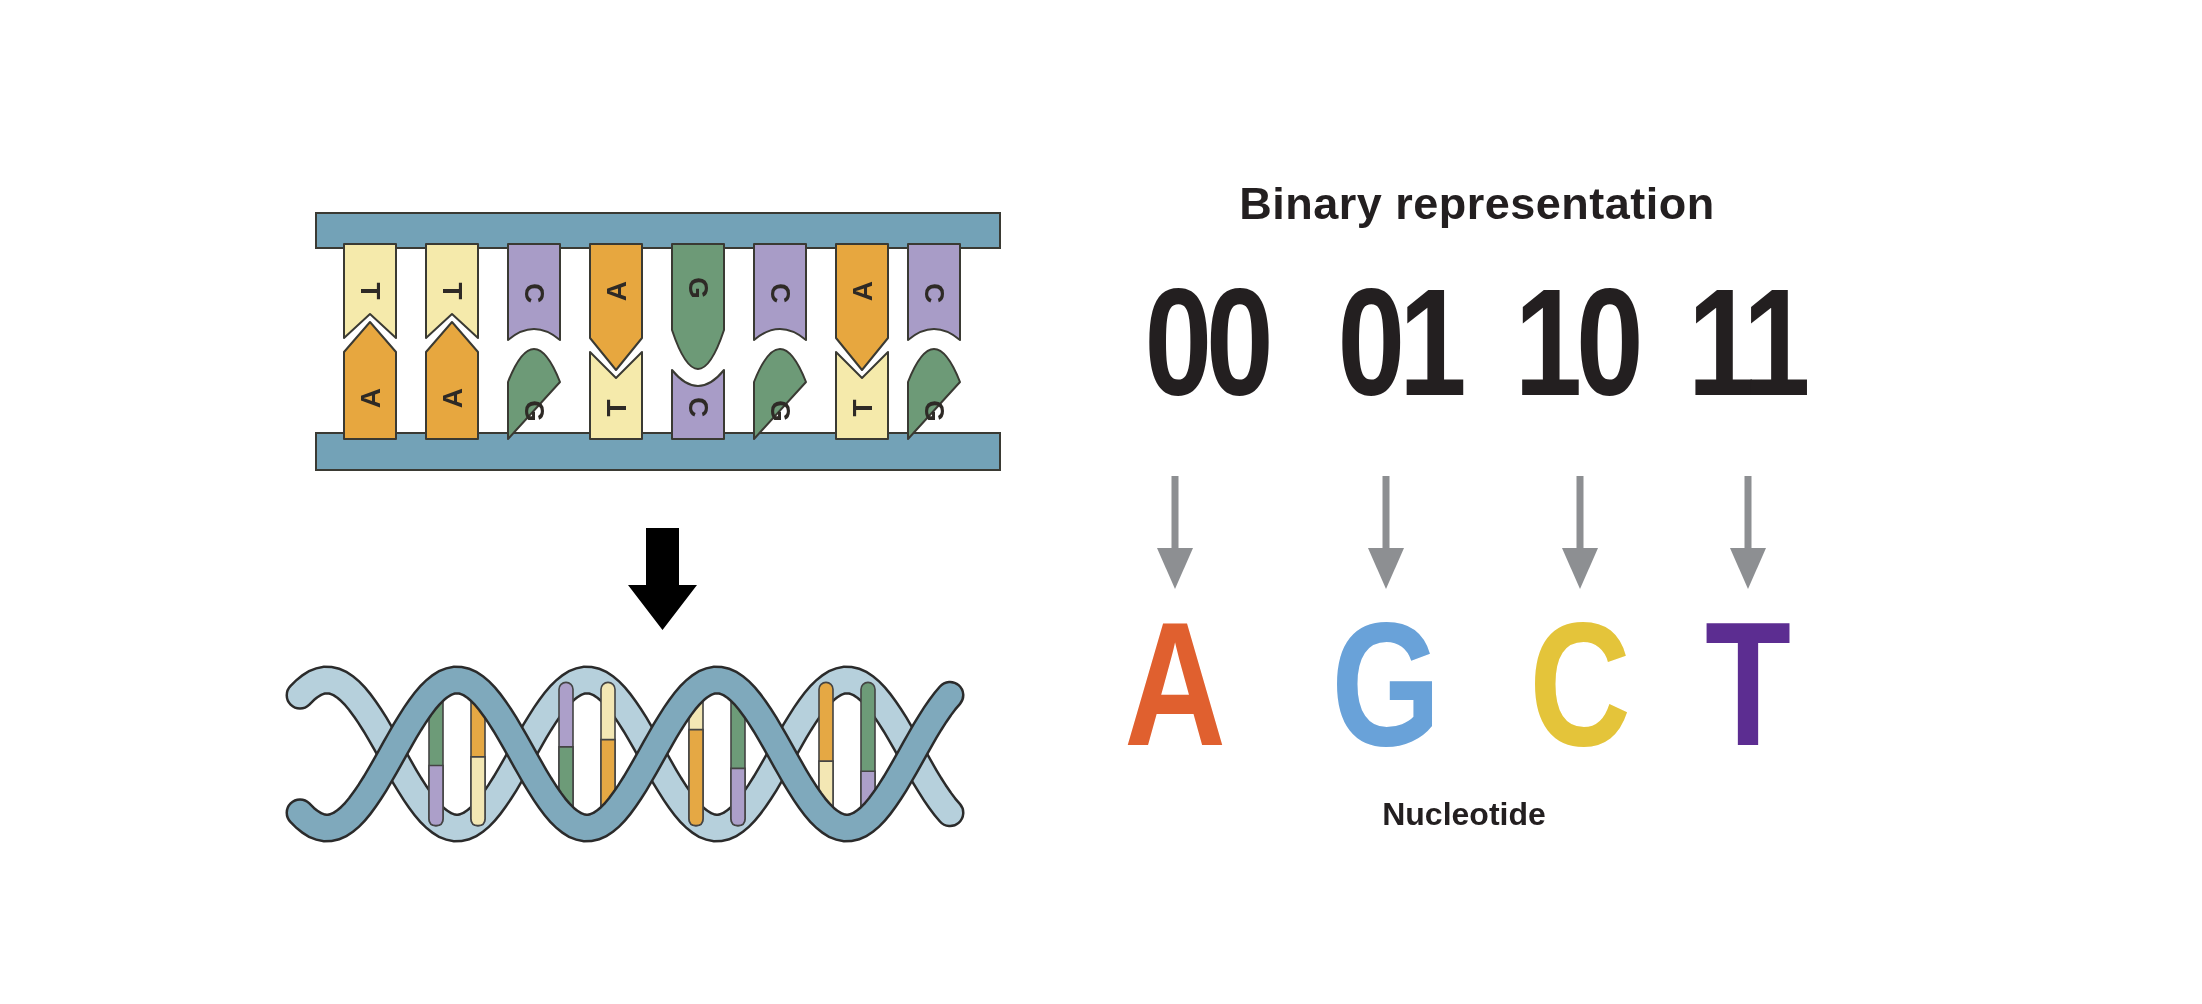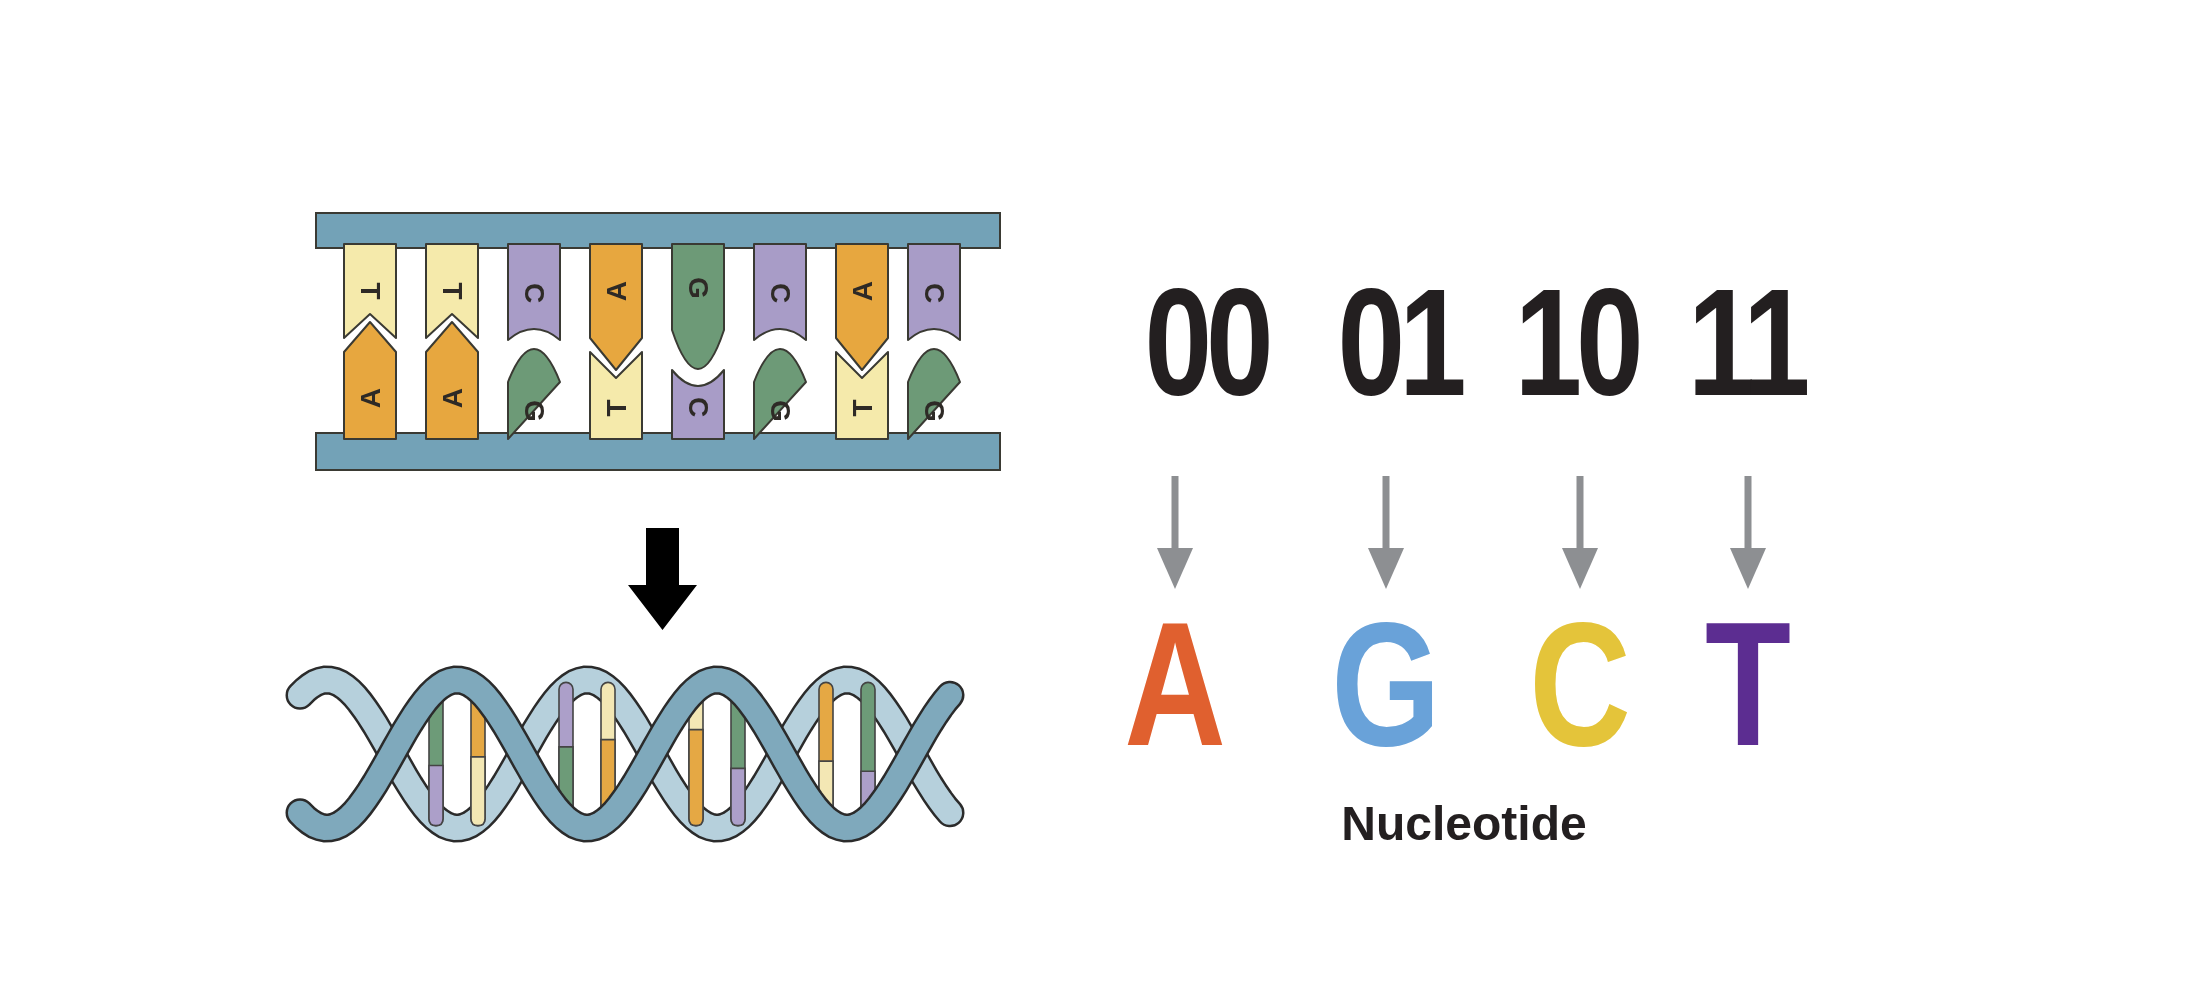--- a/index.html
+++ b/index.html
@@ -11,21 +11,21 @@
   .rp{position:absolute;transform:translateX(-50%);white-space:nowrap;color:var(--ink,#231F20);}
   .title{font-size:45px;font-weight:bold;letter-spacing:0.5px;}
   .bin{
     font-size:152px;font-weight:bold;line-height:1;
     transform:translateX(-50%) scaleX(0.80);letter-spacing:-0.05em;
   }
   .nuc{
     font-size:176px;font-weight:bold;line-height:1;
     transform:translateX(-50%) scaleX(0.80);
   }
-  .sub{font-size:48px;font-weight:bold;}
+  .sub{font-size:32px;font-weight:bold;}
   .darr{position:absolute;transform:translateX(-50%);}
   .darr rect,.darr polygon{fill:var(--arrow,#8D8F92);}
 </style>
 </head>
 <body>
 
 <div class="canvas">
 
   <svg id="left-art" viewBox="0 0 1100 1004">
     <g id="ladder-g">
@@ -84,20 +84,21 @@
         <path d="M731,768.3347268828725 L745,768.3347268828725 L745,818.6736344143624 Q745,825.6736344143624 738,825.6736344143624 Q731,825.6736344143624 731,818.6736344143624 Z" fill="#AC9FC9" stroke="#444" stroke-width="1.6"></path>
         <rect x="819" y="682.3263655856377" width="14" height="143.3472688287245" rx="7" ry="7" fill="#E5A844" stroke="#444" stroke-width="1.6"></rect>
         <path d="M819,761.1673634414362 L833,761.1673634414362 L833,818.6736344143623 Q833,825.6736344143623 826,825.6736344143623 Q819,825.6736344143623 819,818.6736344143623 Z" fill="#F3E7B4" stroke="#444" stroke-width="1.6"></path>
         <rect x="861" y="682.3263655856376" width="14" height="143.34726882872474" rx="7" ry="7" fill="#6D9B78" stroke="#444" stroke-width="1.6"></rect>
         <path d="M861,771.2016722594469 L875,771.2016722594469 L875,818.6736344143624 Q875,825.6736344143624 868,825.6736344143624 Q861,825.6736344143624 861,818.6736344143624 Z" fill="#AC9FC9" stroke="#444" stroke-width="1.6"></path>
         <path d="M300,812.8 L305,817.8 L310,821.8 L315,824.9 L320,826.9 L325,827.9 L330,827.8 L335,826.6 L340,824.4 L345,821.1 L350,816.9 L355,811.7 L360,805.7 L365,798.9 L370,791.5 L375,783.6 L380,775.2 L385,766.5 L390,757.6 L395,748.6 L400,739.8 L405,731.1 L410,722.8 L415,715.0 L420,707.7 L425,701.0 L430,695.2 L435,690.2 L440,686.2 L445,683.1 L450,681.1 L455,680.1 L460,680.2 L465,681.4 L470,683.6 L475,686.9 L480,691.1 L485,696.3 L490,702.3 L495,709.1 L500,716.5 L505,724.4 L510,732.8 L515,741.5 L520,750.4 L525,759.4 L530,768.2 L535,776.9 L540,785.2 L545,793.0 L550,800.3 L555,807.0 L560,812.8 L565,817.8 L570,821.8 L575,824.9 L580,826.9 L585,827.9 L590,827.8 L595,826.6 L600,824.4 L605,821.1 L610,816.9 L615,811.7 L620,805.7 L625,798.9 L630,791.5 L635,783.6 L640,775.2 L645,766.5 L650,757.6 L655,748.6 L660,739.8 L665,731.1 L670,722.8 L675,715.0 L680,707.7 L685,701.0 L690,695.2 L695,690.2 L700,686.2 L705,683.1 L710,681.1 L715,680.1 L720,680.2 L725,681.4 L730,683.6 L735,686.9 L740,691.1 L745,696.3 L750,702.3 L755,709.1 L760,716.5 L765,724.4 L770,732.8 L775,741.5 L780,750.4 L785,759.4 L790,768.2 L795,776.9 L800,785.2 L805,793.0 L810,800.3 L815,807.0 L820,812.8 L825,817.8 L830,821.8 L835,824.9 L840,826.9 L845,827.9 L850,827.8 L855,826.6 L860,824.4 L865,821.1 L870,816.9 L875,811.7 L880,805.7 L885,798.9 L890,791.5 L895,783.6 L900,775.2 L905,766.5 L910,757.6 L915,748.6 L920,739.8 L925,731.1 L930,722.8 L935,715.0 L940,707.7 L945,701.0 L950,695.2" fill="none" stroke="#2B2B2B" stroke-width="29" stroke-linecap="round"></path>
         <path d="M300,812.8 L305,817.8 L310,821.8 L315,824.9 L320,826.9 L325,827.9 L330,827.8 L335,826.6 L340,824.4 L345,821.1 L350,816.9 L355,811.7 L360,805.7 L365,798.9 L370,791.5 L375,783.6 L380,775.2 L385,766.5 L390,757.6 L395,748.6 L400,739.8 L405,731.1 L410,722.8 L415,715.0 L420,707.7 L425,701.0 L430,695.2 L435,690.2 L440,686.2 L445,683.1 L450,681.1 L455,680.1 L460,680.2 L465,681.4 L470,683.6 L475,686.9 L480,691.1 L485,696.3 L490,702.3 L495,709.1 L500,716.5 L505,724.4 L510,732.8 L515,741.5 L520,750.4 L525,759.4 L530,768.2 L535,776.9 L540,785.2 L545,793.0 L550,800.3 L555,807.0 L560,812.8 L565,817.8 L570,821.8 L575,824.9 L580,826.9 L585,827.9 L590,827.8 L595,826.6 L600,824.4 L605,821.1 L610,816.9 L615,811.7 L620,805.7 L625,798.9 L630,791.5 L635,783.6 L640,775.2 L645,766.5 L650,757.6 L655,748.6 L660,739.8 L665,731.1 L670,722.8 L675,715.0 L680,707.7 L685,701.0 L690,695.2 L695,690.2 L700,686.2 L705,683.1 L710,681.1 L715,680.1 L720,680.2 L725,681.4 L730,683.6 L735,686.9 L740,691.1 L745,696.3 L750,702.3 L755,709.1 L760,716.5 L765,724.4 L770,732.8 L775,741.5 L780,750.4 L785,759.4 L790,768.2 L795,776.9 L800,785.2 L805,793.0 L810,800.3 L815,807.0 L820,812.8 L825,817.8 L830,821.8 L835,824.9 L840,826.9 L845,827.9 L850,827.8 L855,826.6 L860,824.4 L865,821.1 L870,816.9 L875,811.7 L880,805.7 L885,798.9 L890,791.5 L895,783.6 L900,775.2 L905,766.5 L910,757.6 L915,748.6 L920,739.8 L925,731.1 L930,722.8 L935,715.0 L940,707.7 L945,701.0 L950,695.2" fill="none" stroke="#7FA9BC" stroke-width="24" stroke-linecap="round"></path>
       </g>
   </svg>
 
+  <div class="rp title" style="left:1477px;top:178px;">Binary representation</div>
 
   <div class="rp bin" style="left:1206px;top:266px;">00</div>
   <div class="rp bin" style="left:1399px;top:266px;">01</div>
   <div class="rp bin" style="left:1576px;top:266px;">10</div>
   <div class="rp bin" style="left:1746px;top:266px;">11</div>
 
   <svg class="darr" style="left:1175px;top:476px;" width="44" height="116" viewBox="0 0 44 116">
     <rect x="18.5" y="0" width="7" height="76"></rect>
       <polygon points="4,72 40,72 22,113"></polygon>
   </svg>

